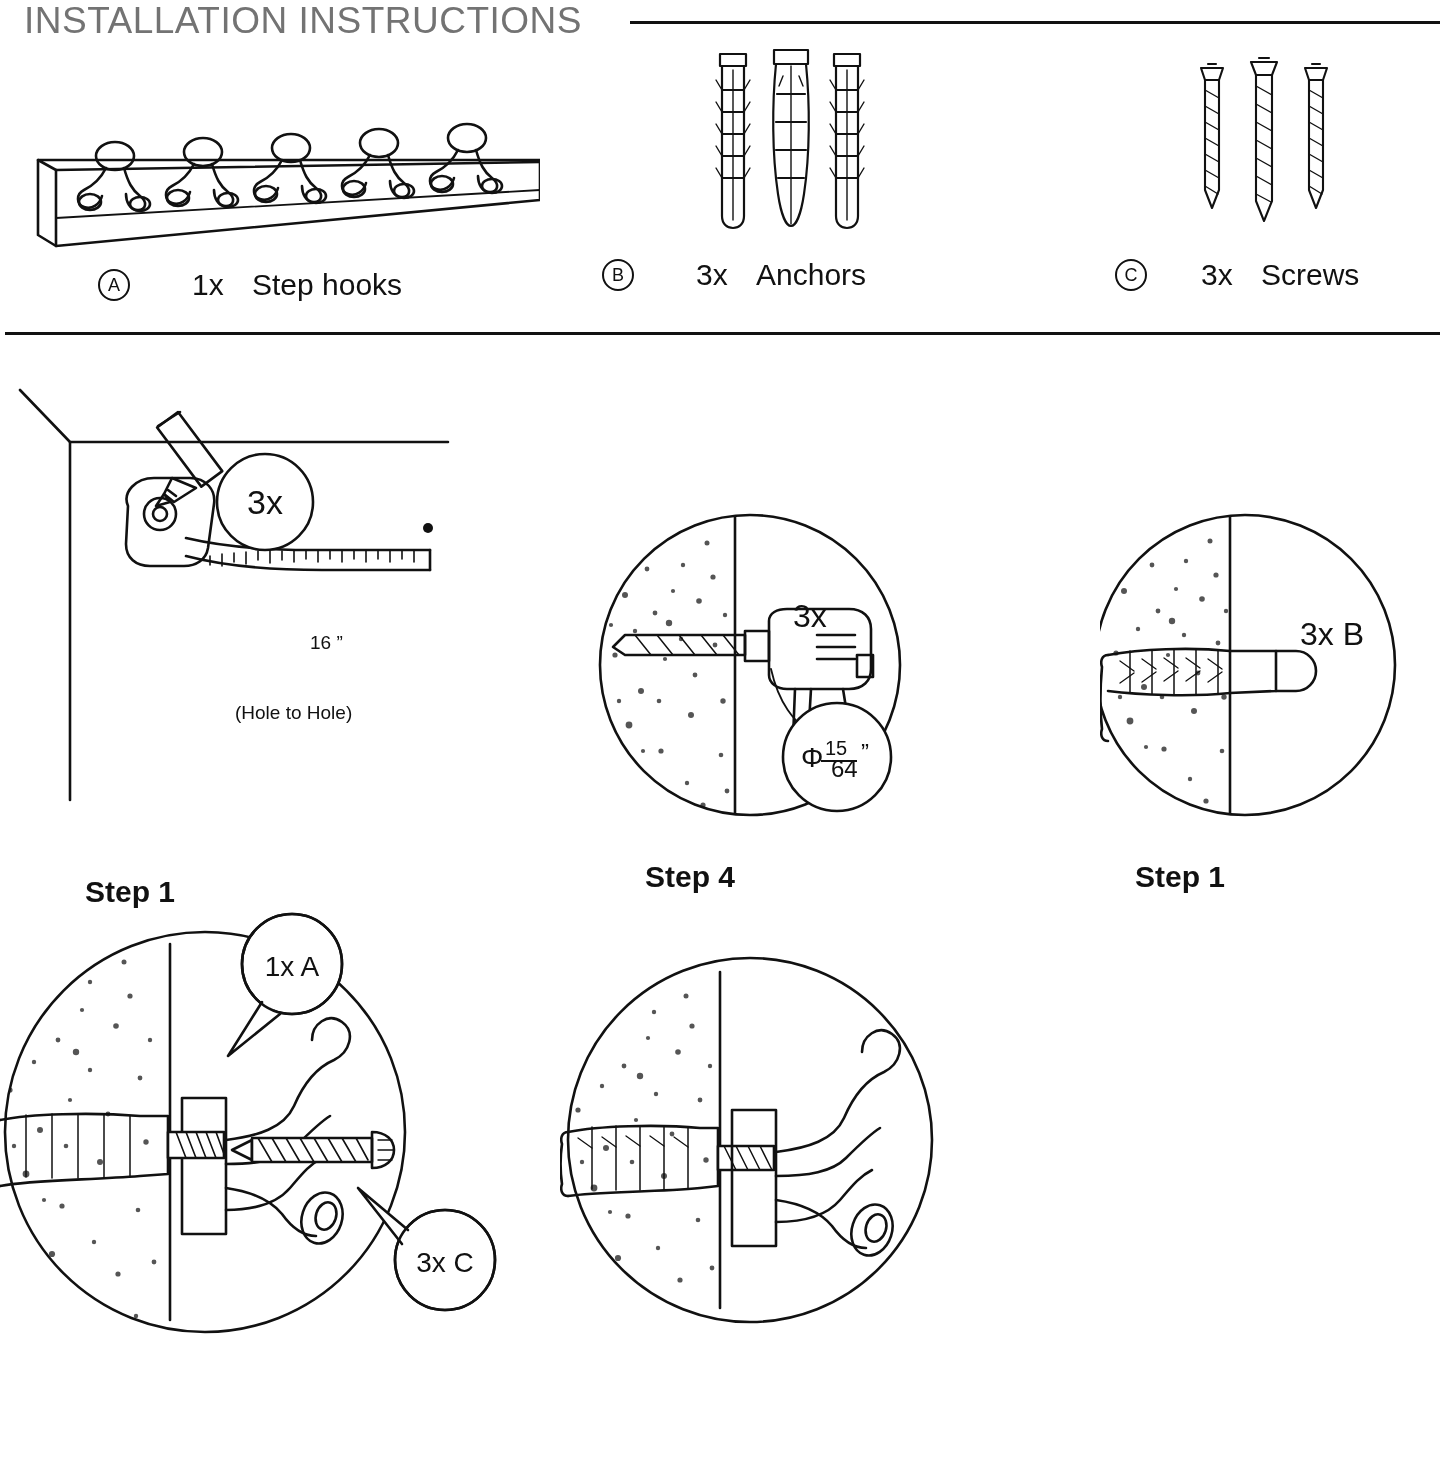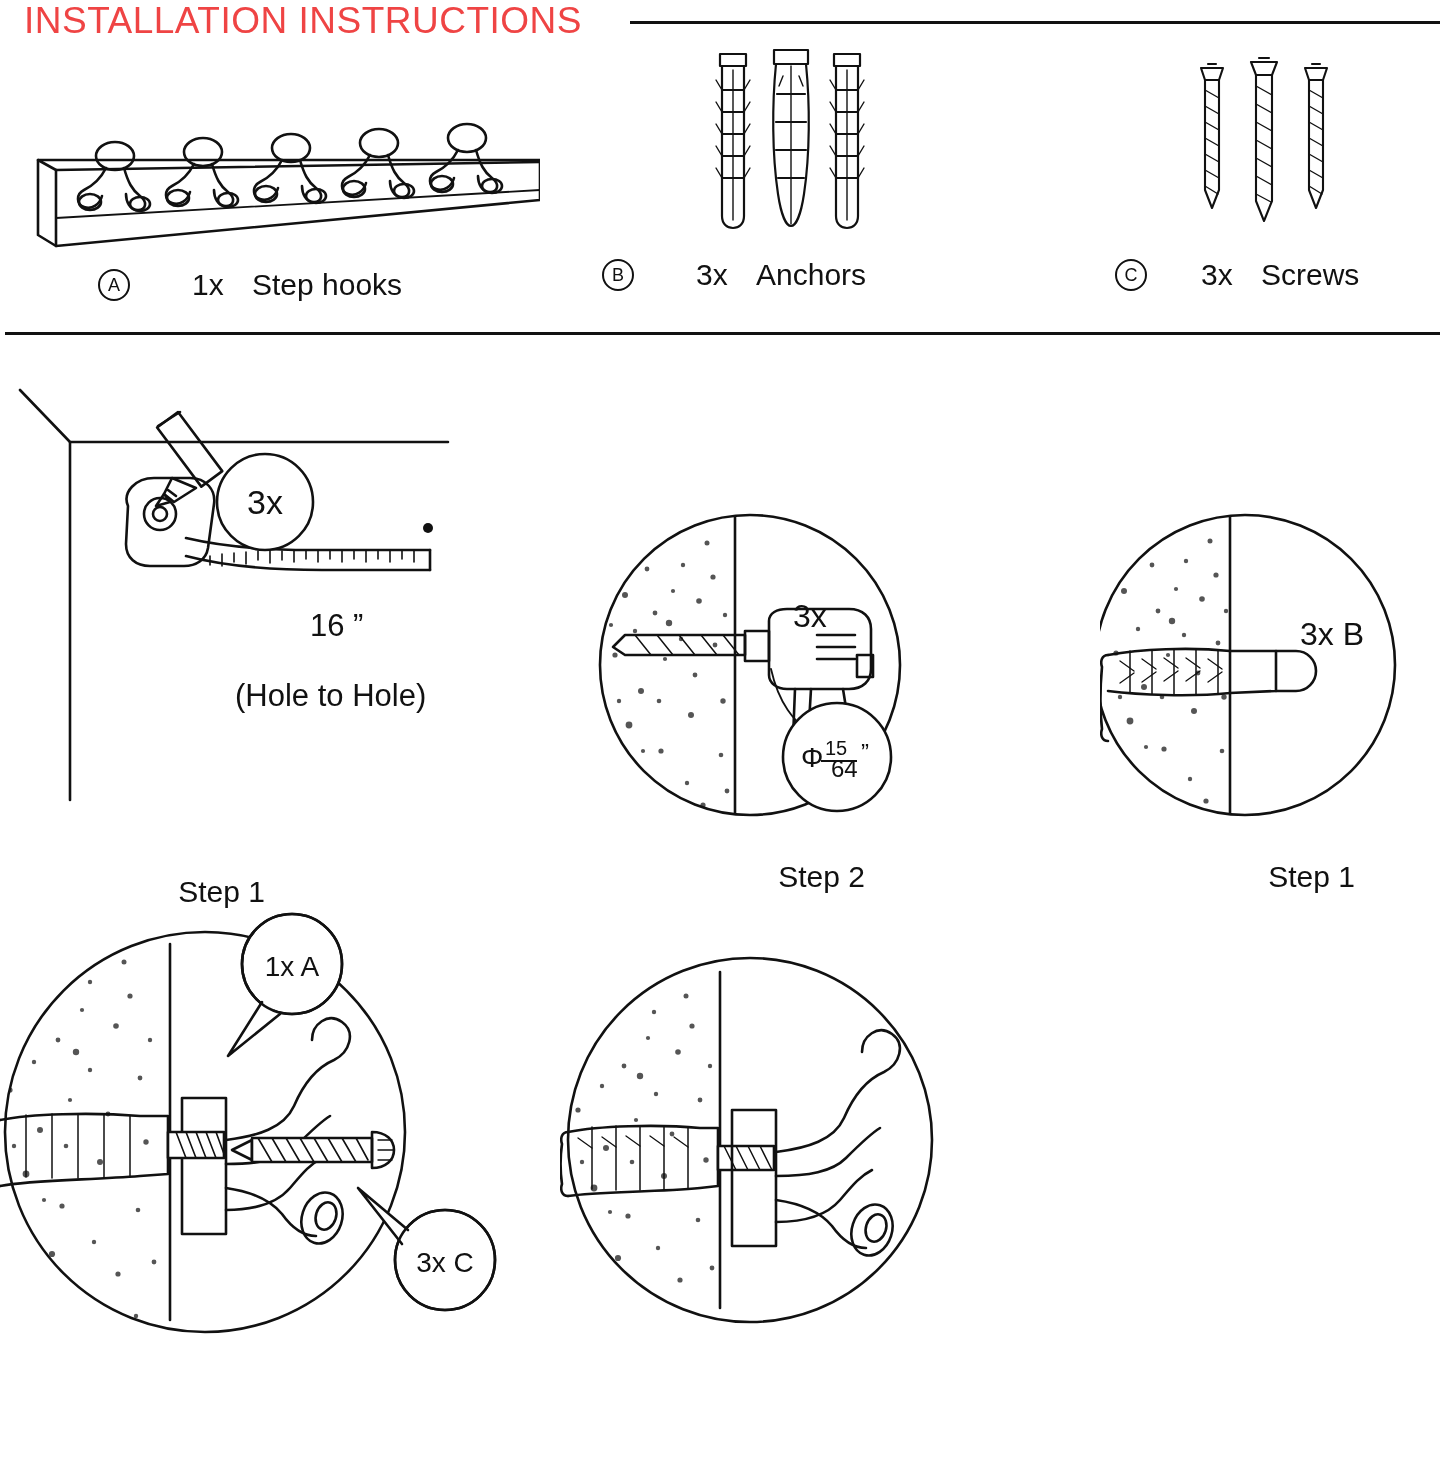--- a/index.html
+++ b/index.html
@@ -21,21 +21,21 @@
     height: 1467px;
   }
 
   
   .title {
     position: absolute;
     left: 24px;
     top: 0px;
     font-size: 37px;
     letter-spacing: 0.5px;
-    color: #ef4444;
+    color: #737373;
     white-space: nowrap;
   }
   .title-rule {
     position: absolute;
     left: 630px;
     top: 21px;
     width: 810px;
     height: 3px;
     background: #111;
   }
@@ -93,30 +93,31 @@
     left: 0;
     top: 350px;
     width: 1445px;
   }
   .step {
     position: absolute;
   }
   .step-caption {
     position: absolute;
     font-size: 30px;
-    font-weight: normal;
-    text-align: right;
+    font-weight: bold;
+    text-align: left;
     white-space: nowrap;
   }
   .svg-wrap { position: absolute; }
   svg { display: block; }
   .measure-text {
     position: absolute;
-    font-size: 31px;
+    font-size: 19px;
     white-space: nowrap;
+    margin-top: 24px;
   }
 </style>
 </head>
 <body>
 
 <div class="page">
 
   <div class="title">INSTALLATION INSTRUCTIONS</div>
   <div class="title-rule"></div>
 
@@ -366,21 +367,21 @@
           <g font-family="Liberation Sans, sans-serif" fill="#111">
             <text x="206" y="262" font-size="28">Φ</text>
             <text x="230" y="250" font-size="20">15</text>
             <text x="236" y="272" font-size="24">64</text>
             <line x1="226" y1="256" x2="262" y2="256" stroke="#111" stroke-width="1.8"></line>
             <text x="266" y="256" font-size="24">”</text>
           </g>
           <text x="198" y="122" font-family="Liberation Sans, sans-serif" font-size="32" fill="#111">3x</text>
         </svg>
       </div>
-      <div class="step-caption" style="left:50px; top:355px; width:220px;">Step 2</div>
+      <div class="step-caption" style="left:50px; top:355px; width:220px;">Step 4</div>
     </div>
 
     <div class="step" style="left:1100px; top:155px;">
       <div class="svg-wrap">
         <svg width="320" height="330" viewBox="0 0 320 330">
           <defs>
             <clipPath id="clip3">
               <circle cx="145" cy="160" r="150"></circle>
             </clipPath>
             <clipPath id="clipL3">

